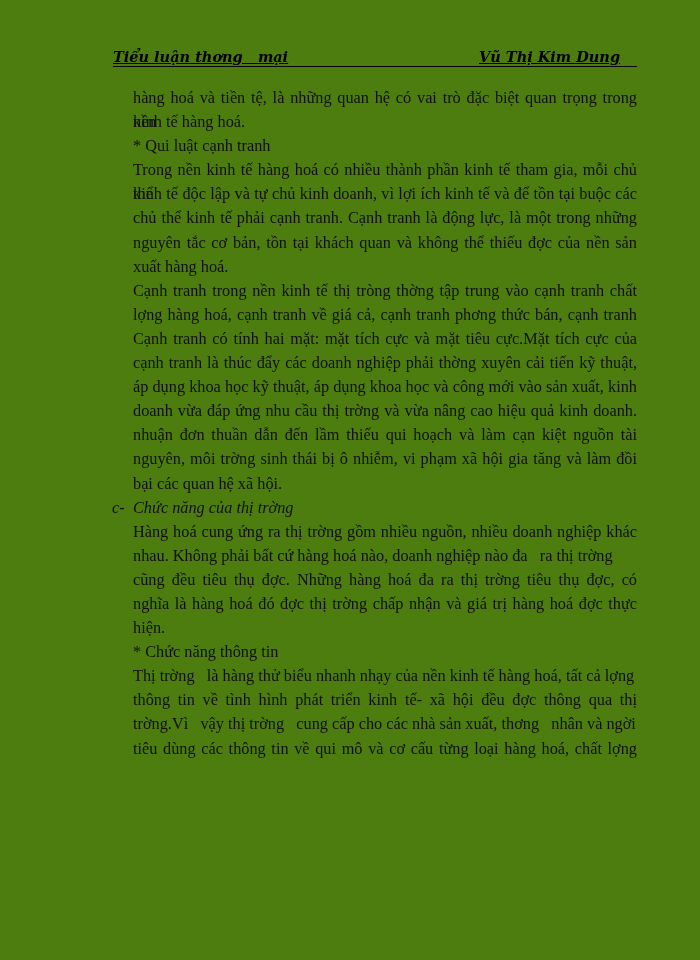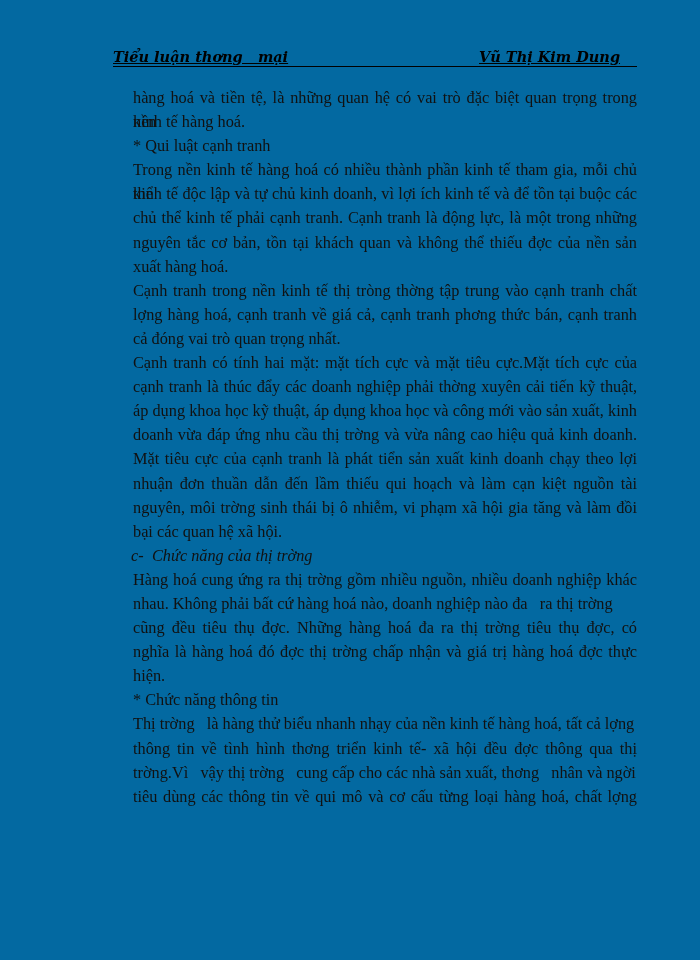--- a/index.html
+++ b/index.html
@@ -1,32 +1,32 @@
 <!DOCTYPE html>
 <html><head>
 <meta charset="utf-8">
 <style>
   html, body { margin: 0; padding: 0; background: #ffffff; }
   body { width: 700px; height: 960px; position: relative; overflow: hidden; }
-  .page { position: absolute; left: 0; top: 0; width: 700px; height: 960px; background: #0369a1; }
+  .page { position: absolute; left: 0; top: 0; width: 700px; height: 960px; background: #4d7c0f; }
   .header {
     position: absolute; left: 113px; top: 44px; width: 524px; height: 22px;
     border-bottom: 1.5px solid #000;
     font-family: "DejaVu Serif", serif; font-style: italic; font-weight: bold;
     font-size: 14.5px; color: #000;
   }
   .header .left { position: absolute; left: 0; bottom: 1px; text-decoration: underline; white-space: pre; }
   .header .right { position: absolute; left: 366px; bottom: 1px; text-decoration: underline; white-space: pre; text-align: center; }
   .body {
     position: absolute; left: 133px; top: 86px; width: 504px;
     font-family: "Liberation Serif", serif; font-size: 16.3px; line-height: 24.1px; color: #111;
   }
   .line { display: block; height: 24.1px; white-space: pre; overflow: visible; }
   .just { text-align: justify; text-align-last: justify; white-space: normal; }
-  .heading-c { position: relative; left: -21px; font-style: italic; margin-left: 19px; }
+  .heading-c { position: relative; left: -21px; font-style: italic; }
   .heading-c .marker { display: inline-block; width: 21px; }
 </style>
 </head>
 <body>
 
 <div class="page">
   <div class="header">
     <span class="left">Tiểu luận thơng   mại</span>
     <span class="right">Vũ Thị Kim Dung</span>
   </div>
@@ -34,34 +34,32 @@
       <div class="line just">hàng hoá và tiền tệ, là những quan hệ có vai trò đặc biệt quan trọng trong nền</div>
       <div class="line">kinh tế hàng hoá.</div>
       <div class="line">* Qui luật cạnh tranh</div>
       <div class="line just">Trong nền kinh tế hàng hoá có nhiều thành phần kinh tế tham gia, mỗi chủ thể</div>
       <div class="line just">kinh tế độc lập và tự chủ kinh doanh, vì lợi ích kinh tế và để tồn tại buộc các</div>
       <div class="line just">chủ thể kinh tế phải cạnh tranh. Cạnh tranh là động lực, là một trong những</div>
       <div class="line just">nguyên tắc cơ bản, tồn tại khách quan và không thể thiếu đợc   của nền sản</div>
       <div class="line">xuất hàng hoá.</div>
       <div class="line just">Cạnh tranh trong nền kinh tế thị tròng   thờng   tập trung vào cạnh tranh chất</div>
       <div class="line just">lợng   hàng hoá, cạnh tranh về giá cả, cạnh tranh phơng   thức bán, cạnh tranh</div>
-      <div class="line">cả đóng vai trò quan trọng nhất.</div>
       <div class="line just">Cạnh tranh có tính hai mặt: mặt tích cực và mặt tiêu cực.Mặt tích cực của</div>
       <div class="line just">cạnh tranh là thúc đẩy các doanh nghiệp phải thờng   xuyên cải tiến kỹ thuật,</div>
       <div class="line just">áp dụng khoa học kỹ thuật, áp dụng khoa học và công mới vào sản xuất, kinh</div>
       <div class="line just">doanh vừa đáp ứng nhu cầu thị trờng   và vừa nâng cao hiệu quả kinh doanh.</div>
-      <div class="line just">Mặt tiêu cực của cạnh tranh là phát tiển sản xuất kinh doanh chạy theo lợi</div>
       <div class="line just">nhuận đơn thuần dẫn đến lầm thiếu qui hoạch và làm cạn kiệt nguồn tài</div>
       <div class="line just">nguyên, môi trờng   sinh thái bị ô nhiễm, vi phạm xã hội gia tăng và làm đồi</div>
       <div class="line">bại các quan hệ xã hội.</div>
       <div class="line heading-c"><span class="marker">c-</span><span>Chức năng của thị trờng</span></div>
       <div class="line just">Hàng hoá cung ứng ra thị trờng   gồm nhiều nguồn, nhiều doanh nghiệp khác</div>
       <div class="line">nhau. Không phải bất cứ hàng hoá nào, doanh nghiệp nào đa   ra thị trờng</div>
       <div class="line just">cũng đều tiêu thụ đợc.   Những hàng hoá đa   ra thị trờng   tiêu thụ đợc,   có</div>
       <div class="line just">nghĩa là hàng hoá đó đợc   thị trờng   chấp nhận và giá trị hàng hoá đợc   thực</div>
       <div class="line">hiện.</div>
       <div class="line">* Chức năng thông tin</div>
       <div class="line">Thị trờng   là hàng thử biểu nhanh nhạy của nền kinh tế hàng hoá, tất cả lợng</div>
-      <div class="line just">thông tin về tình hình thơng triển kinh tế- xã hội đều đợc   thông qua thị</div>
+      <div class="line just">thông tin về tình hình phát triển kinh tế- xã hội đều đợc   thông qua thị</div>
       <div class="line">trờng.Vì   vậy thị trờng   cung cấp cho các nhà sản xuất, thơng   nhân và ngời</div>
       <div class="line just">tiêu dùng các thông tin về qui mô và cơ cấu từng loại hàng hoá, chất lợng</div>
     </div>
 </div>
 
 </body></html>

